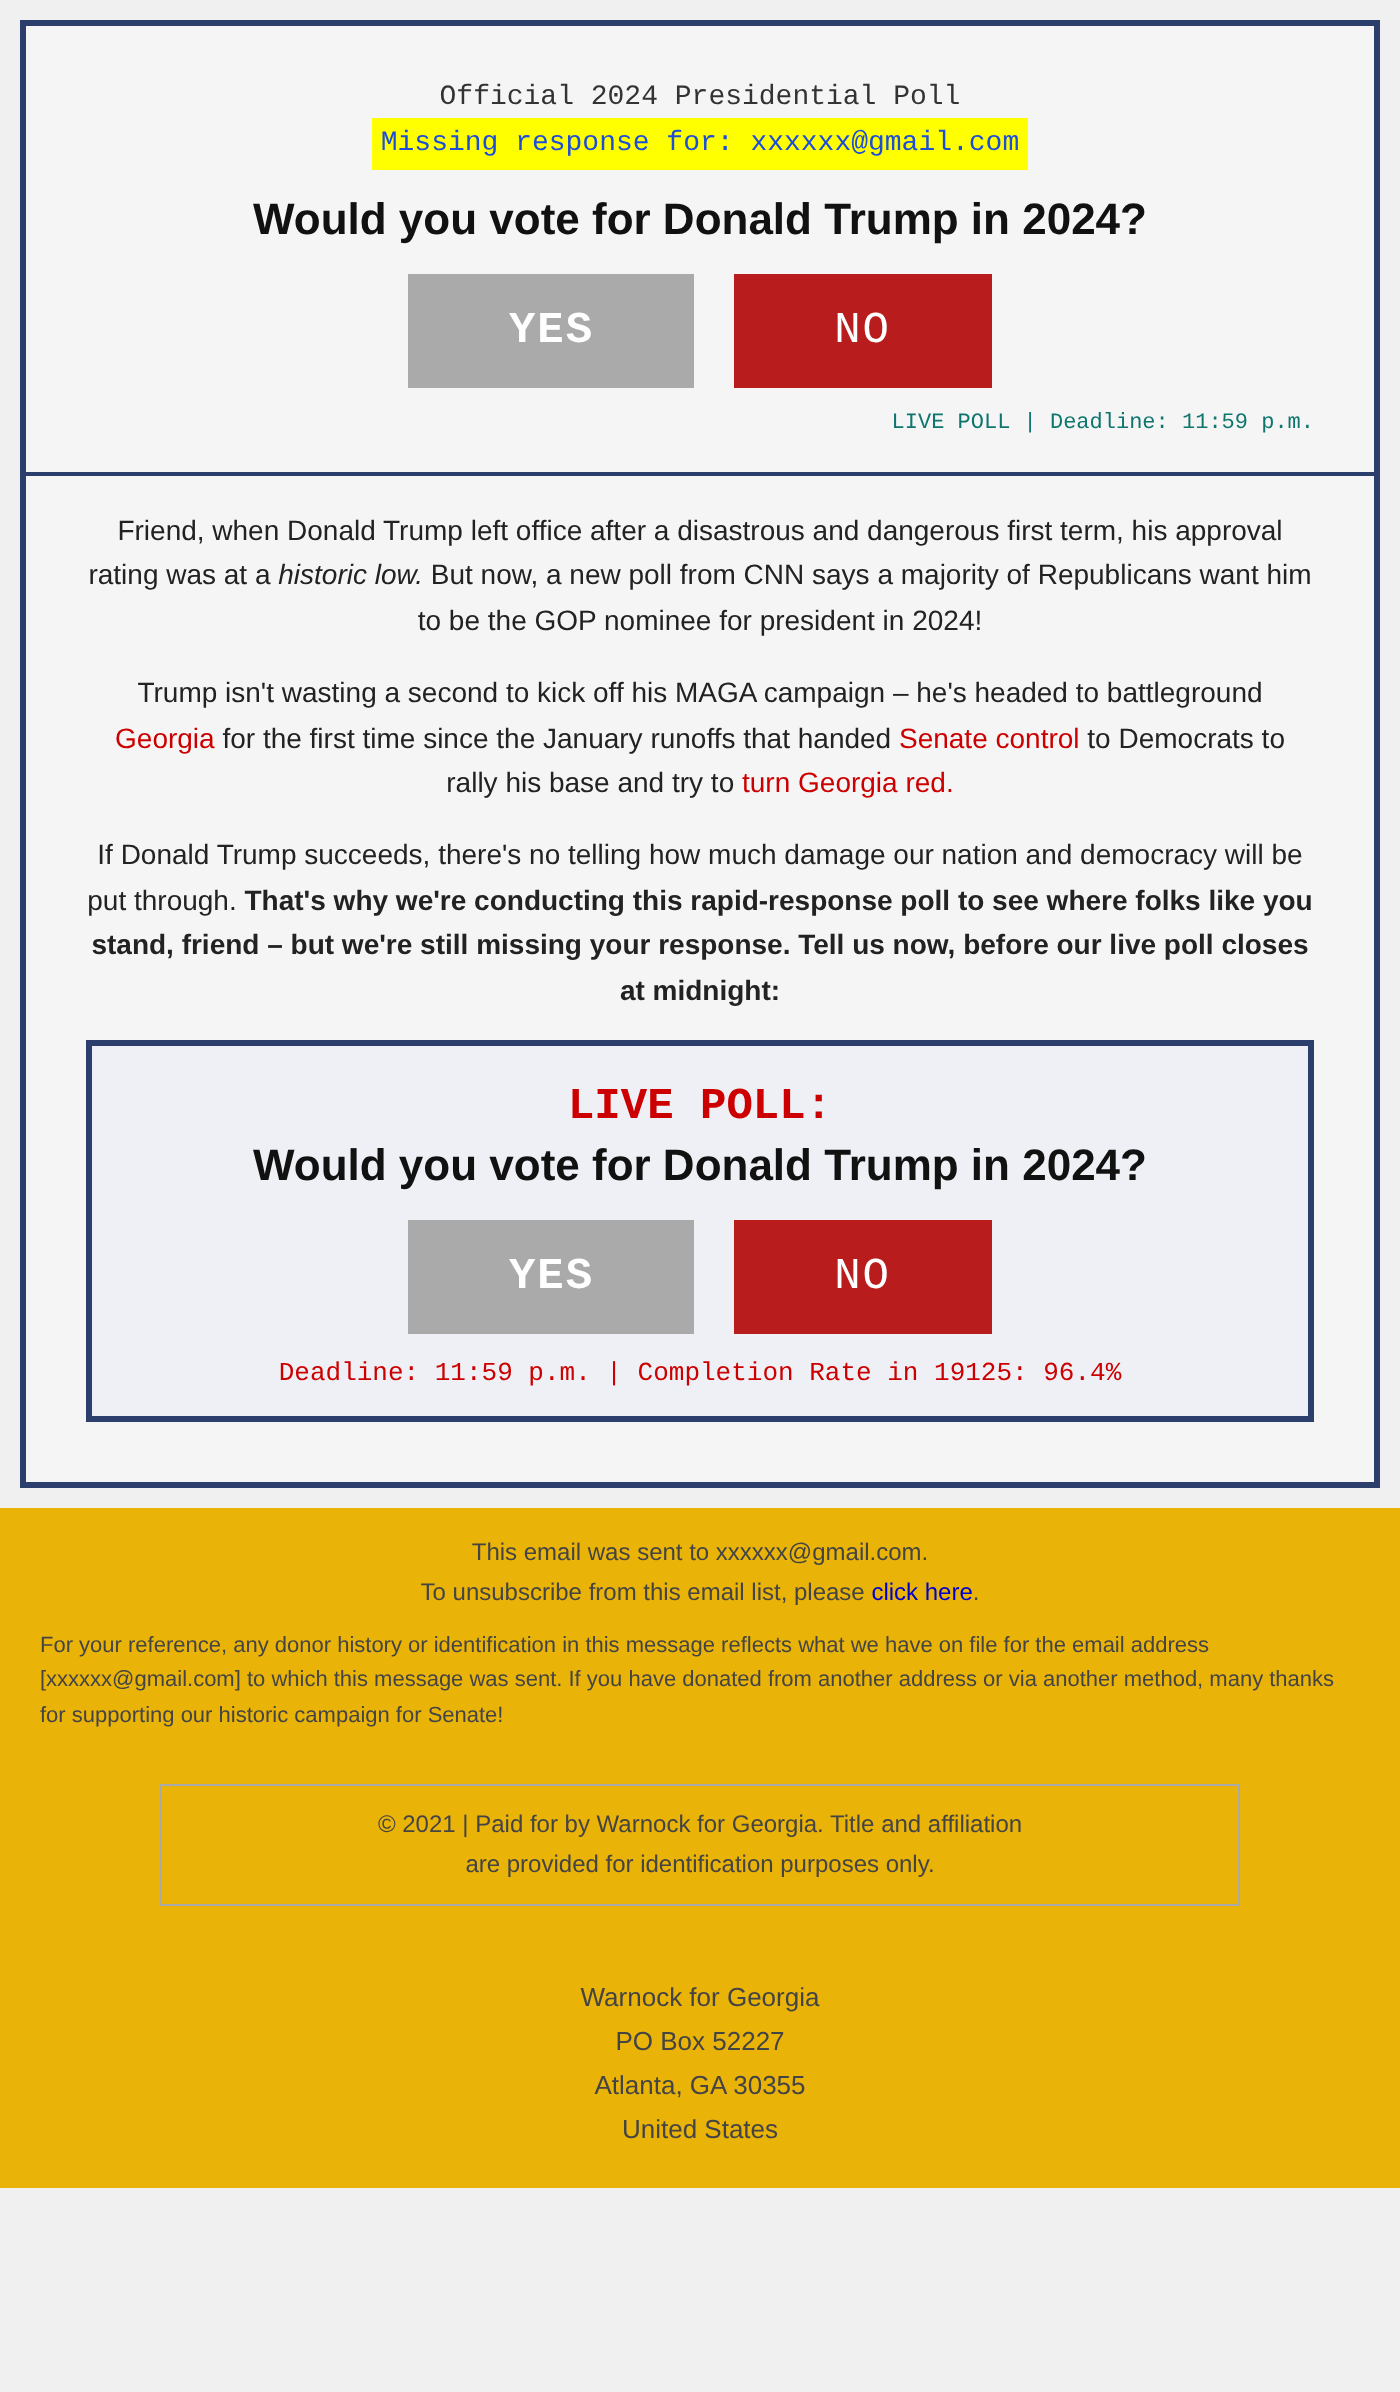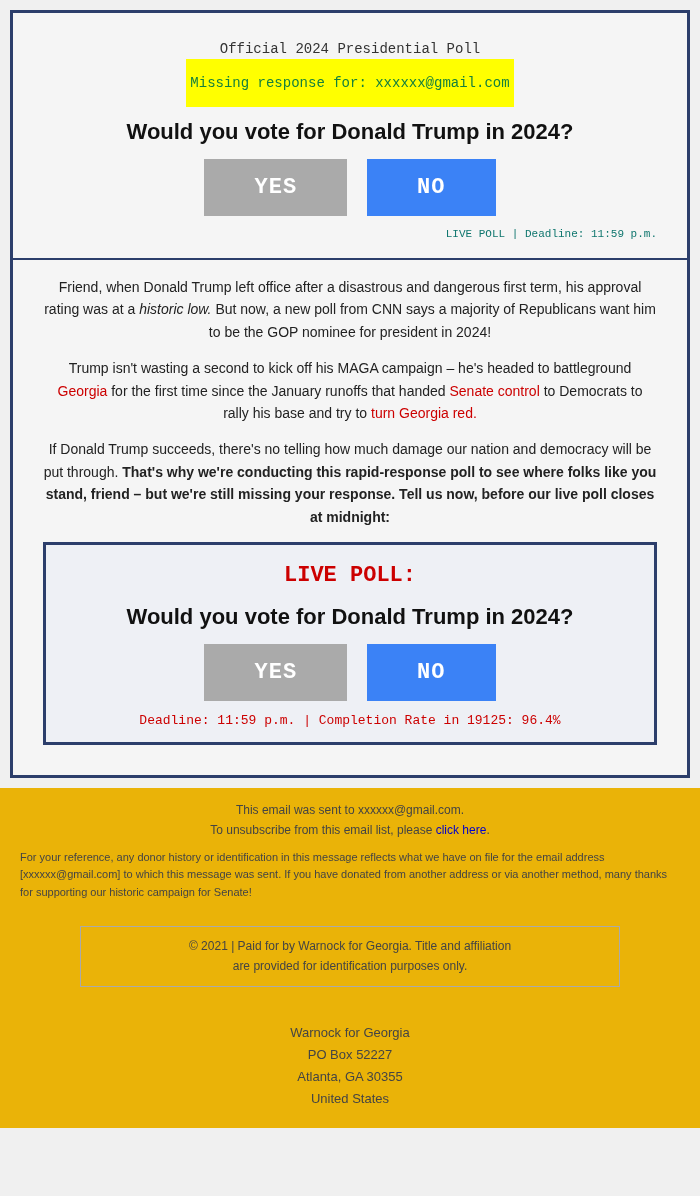--- a/index.html
+++ b/index.html
@@ -27,24 +27,24 @@
       font-family: 'Courier New', Courier, monospace;
     }
     .official-poll {
       color: #333;
       font-size: 14px;
       margin-top: 10px;
       font-family: 'Courier New', Courier, monospace;
     }
     .missing-response {
       background-color: #ffff00;
-      color: #15803d;
+      color: #1d4ed8;
       font-size: 14px;
       display: inline-block;
-      padding: 16px 4px;
+      padding: 5px 4px;
       font-family: 'Courier New', Courier, monospace;
     }
     .poll-question {
       font-size: 22px;
       font-weight: bold;
       color: #111;
       margin: 12px 0 14px 0;
       font-family: Arial, sans-serif;
     }
     .vote-buttons {
@@ -58,24 +58,24 @@
       color: white;
       font-size: 22px;
       font-weight: bold;
       border: none;
       padding: 16px 50px;
       cursor: pointer;
       font-family: 'Courier New', Courier, monospace;
       letter-spacing: 1px;
     }
     .btn-no {
-      background: #3b82f6;
+      background: #b91c1c;
       color: white;
       font-size: 22px;
-      font-weight: bold;
+      font-weight: normal;
       border: none;
       padding: 16px 50px;
       cursor: pointer;
       font-family: 'Courier New', Courier, monospace;
       letter-spacing: 1px;
     }
     .live-poll-deadline {
       color: #0f766e;
       font-size: 11px;
       font-family: 'Courier New', Courier, monospace;
@@ -110,21 +110,21 @@
       background: #eef0f5;
       margin: 10px 0 14px 0;
       padding: 18px 30px 14px 30px;
       text-align: center;
     }
     .live-poll-label {
       color: #cc0000;
       font-size: 22px;
       font-weight: bold;
       font-family: 'Courier New', Courier, monospace;
-      margin-bottom: 16px;
+      margin-bottom: 4px;
     }
     .second-poll-question {
       font-size: 22px;
       font-weight: bold;
       color: #111;
       margin-bottom: 14px;
       font-family: Arial, sans-serif;
     }
     .second-deadline {
       color: #cc0000;

